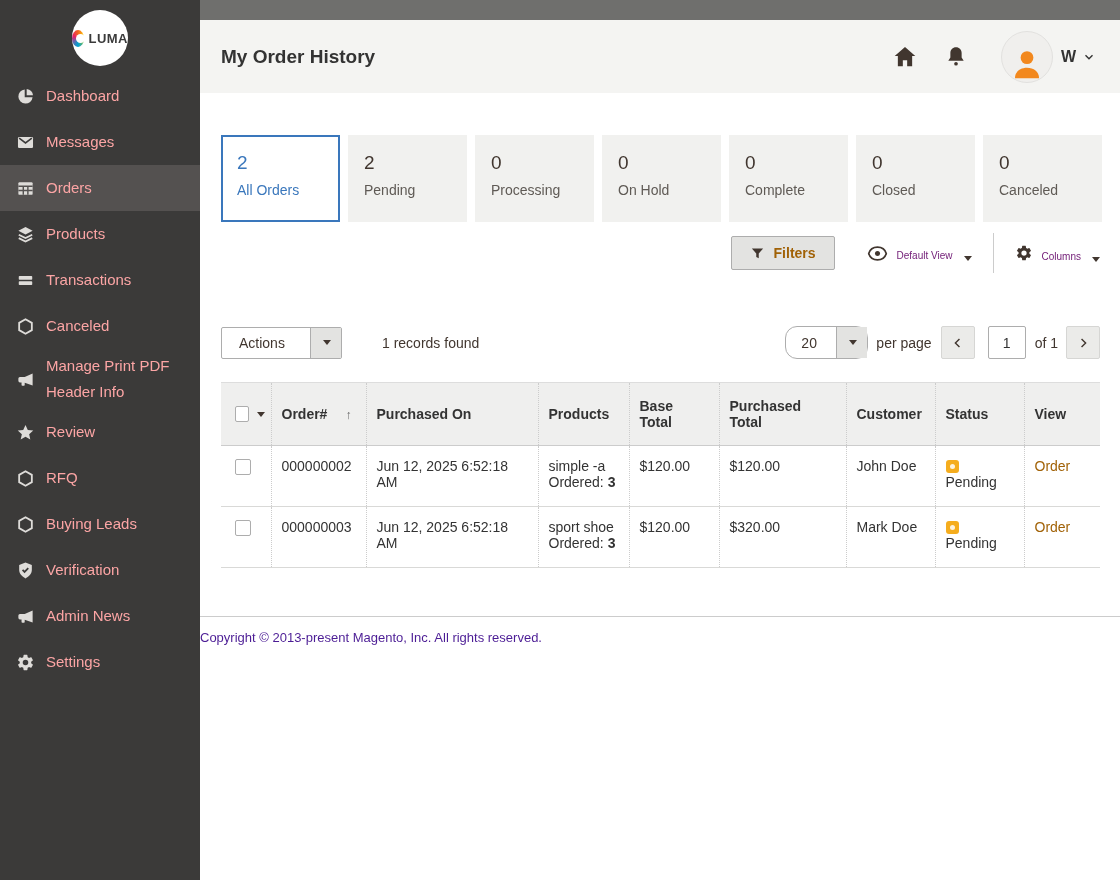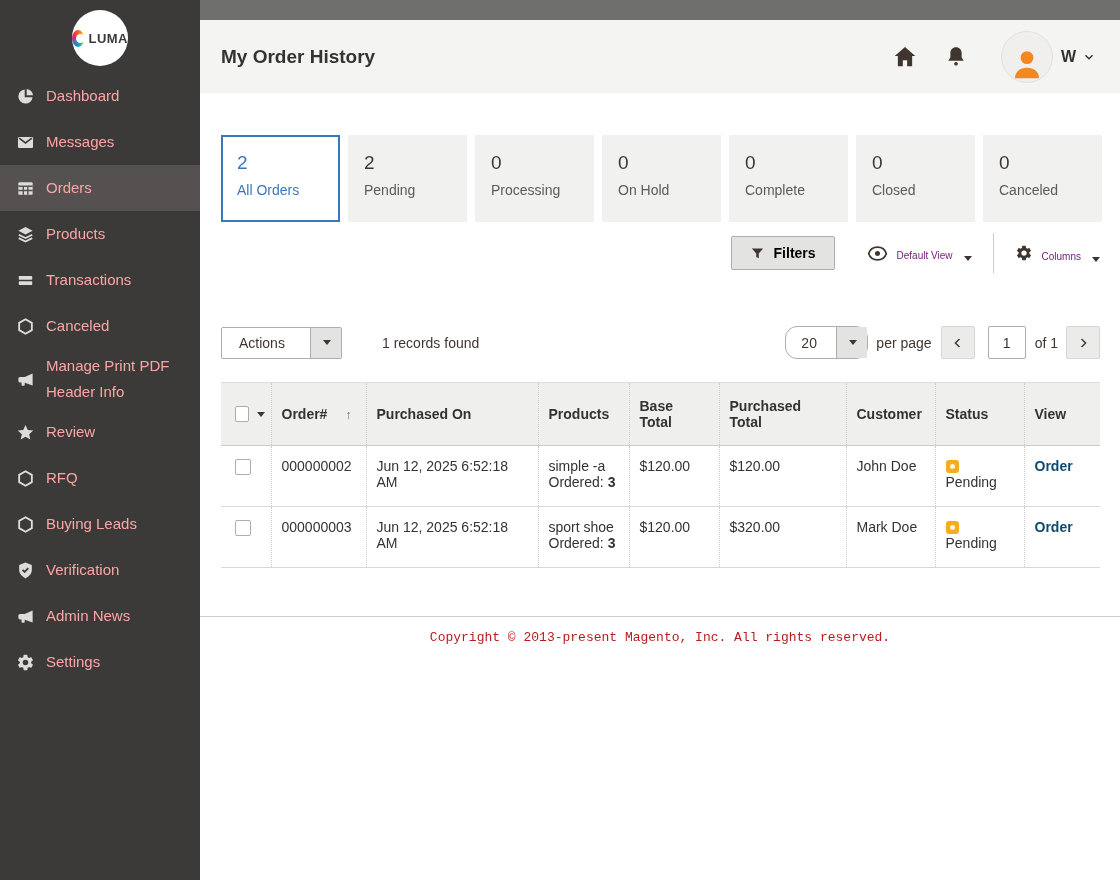--- a/index.html
+++ b/index.html
@@ -49,21 +49,21 @@
   .card-count { font-size:19px; color:#41362f; margin-bottom:8px; }
   .card-label { font-size:14px; color:#5f5a55; }
   .card.selected { background:#fff; border:2px solid #3a77bc; padding:15px 10px 0 14px; }
   .card.selected .card-count, .card.selected .card-label { color:#3a77bc; }
 
   
   .toolbar { width:879px; margin:11px 0 0 21px; height:40px; display:flex;
     align-items:center; justify-content:flex-end; }
   .filters-btn { height:34px; padding:0 18px; background:#e3e3e1; border:1px solid #adadad;
     border-radius:2px; display:flex; align-items:center; gap:9px; cursor:pointer;
-    font-size:14px; font-weight:bold; color:#000000; }
+    font-size:14px; font-weight:bold; color:#a16207; }
   .tool-group { display:flex; align-items:flex-end; gap:9px; cursor:pointer;
     font-size:10px; color:#701a75; }
   .tool-group.view { margin-left:32px; }
   .tool-divider { width:1px; height:40px; background:#ccc; margin:0 21px; }
   .caret { width:0; height:0; border-left:4px solid transparent; border-right:4px solid transparent;
     border-top:5px solid #41362f; margin-left:2px; }
 
   
   .grid-controls { width:879px; margin:53px 0 0 21px; display:flex; align-items:center; }
   .actions-select { display:flex; height:32px; border:1px solid #adadad; border-radius:2px;
@@ -98,25 +98,25 @@
   .grid-table td.c-check, .grid-table th.c-check { padding:12px 6px 12px 14px; }
   .sort-arrow { font-size:12px; color:#666; font-weight:normal; margin-left:18px; }
   .cb { display:inline-block; width:16px; height:16px; background:#fff; border:1px solid #adadad;
     border-radius:2px; cursor:pointer; vertical-align:middle; }
   .hdr-cb-wrap { display:flex; align-items:center; gap:6px; }
   .ordered-line b { font-weight:bold; }
   .badge { display:inline-block; width:13px; height:13px; border-radius:3px; background:#f5ad1e;
     position:relative; vertical-align:-2px; margin-right:6px; }
   .badge::after { content:""; position:absolute; left:4px; top:4px; width:5px; height:5px;
     border-radius:50%; background:#fff; opacity:.85; }
-  .order-link { color:#0c4a6e; text-decoration:none; cursor:pointer;font-weight:bold; }
+  .order-link { color:#a16207; text-decoration:none; cursor:pointer; }
 
   
   .content-footer { margin-top:48px; border-top:1px solid #ccc; }
-  .copyright { text-align:center; font-size:13px; color:#b91c1c; margin-top:13px;font-family:Liberation Mono, monospace; }
+  .copyright { font-size:13px; color:#4c1d95; margin-top:13px; }
 </style>
 </head>
 <body>
 
 <div class="sidebar">
   <div class="logo-wrap">
     <span class="logo-ring"></span>
     <span class="logo-text">LUMA</span>
   </div>
   <div class="nav">

